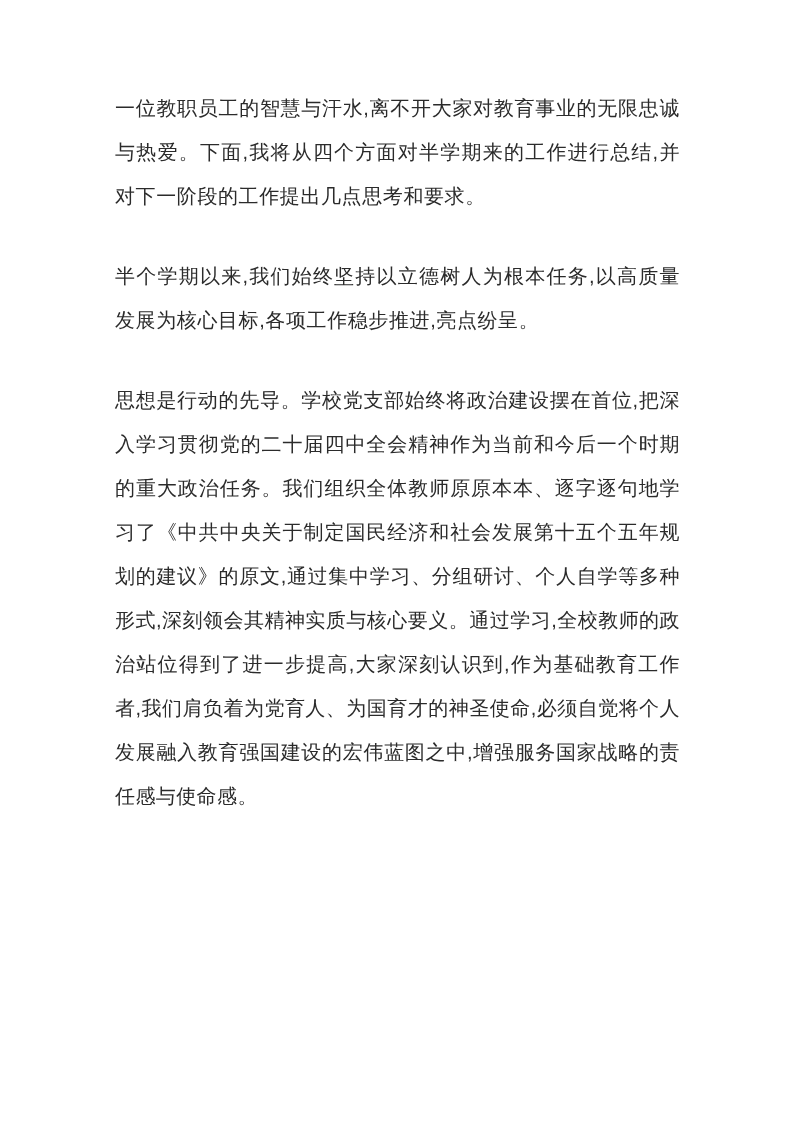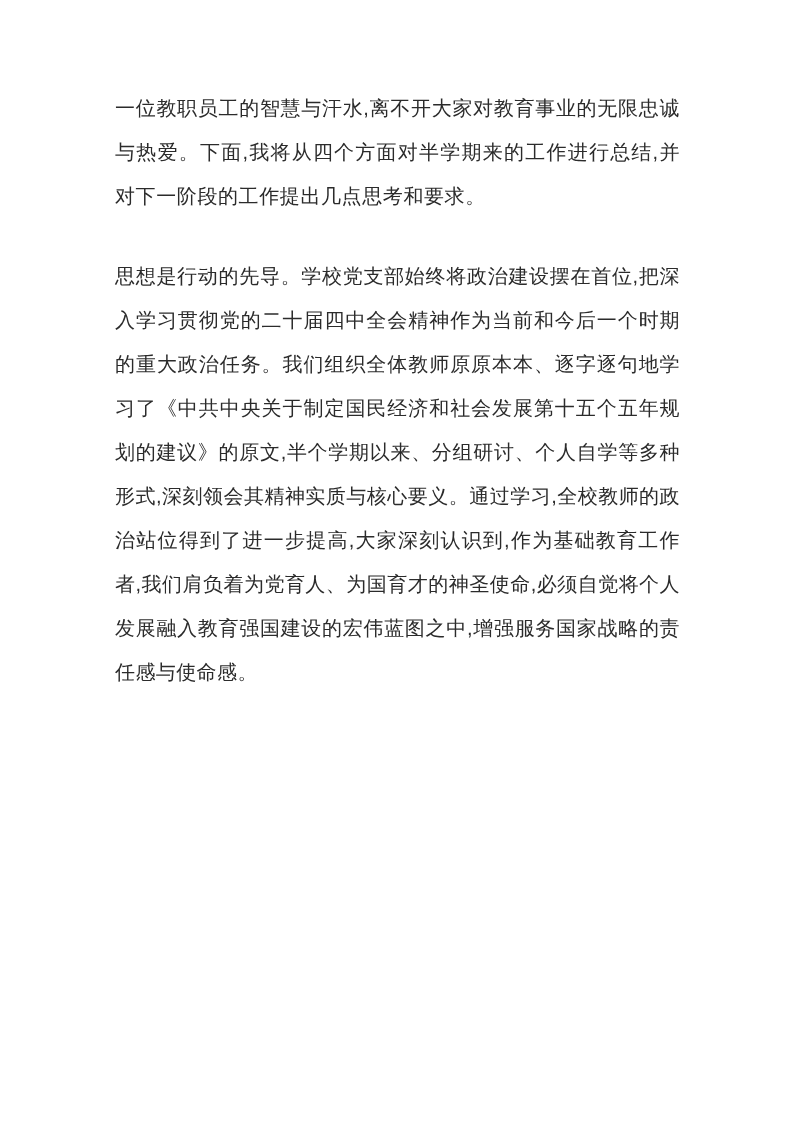--- a/index.html
+++ b/index.html
@@ -46,15 +46,16 @@
   .para.tight {
     letter-spacing: 0.4px;
   }
 </style>
 </head>
 <body>
 
 <div class="page">
   <div class="content">
     <p class="para">一位教职员工的智慧与汗水,离不开大家对教育事业的无限忠诚与热爱。下面,我将从四个方面对半学期来的工作进行总结,并对下一阶段的工作提出几点思考和要求。</p>
-    <p class="para tight">思想是行动的先导。学校党支部始终将政治建设摆在首位,把深入学习贯彻党的二十届四中全会精神作为当前和今后一个时期的重大政治任务。我们组织全体教师原原本本、逐字逐句地学习了《中共中央关于制定国民经济和社会发展第十五个五年规划的建议》的原文,半个学期以来、分组研讨、个人自学等多种形式,深刻领会其精神实质与核心要义。通过学习,全校教师的政治站位得到了进一步提高,大家深刻认识到,作为基础教育工作者,我们肩负着为党育人、为国育才的神圣使命,必须自觉将个人发展融入教育强国建设的宏伟蓝图之中,增强服务国家战略的责任感与使命感。</p>
+    <p class="para">半个学期以来,我们始终坚持以立德树人为根本任务,以高质量发展为核心目标,各项工作稳步推进,亮点纷呈。</p>
+    <p class="para tight">思想是行动的先导。学校党支部始终将政治建设摆在首位,把深入学习贯彻党的二十届四中全会精神作为当前和今后一个时期的重大政治任务。我们组织全体教师原原本本、逐字逐句地学习了《中共中央关于制定国民经济和社会发展第十五个五年规划的建议》的原文,通过集中学习、分组研讨、个人自学等多种形式,深刻领会其精神实质与核心要义。通过学习,全校教师的政治站位得到了进一步提高,大家深刻认识到,作为基础教育工作者,我们肩负着为党育人、为国育才的神圣使命,必须自觉将个人发展融入教育强国建设的宏伟蓝图之中,增强服务国家战略的责任感与使命感。</p>
   </div>
 </div>
 
 </body></html>

